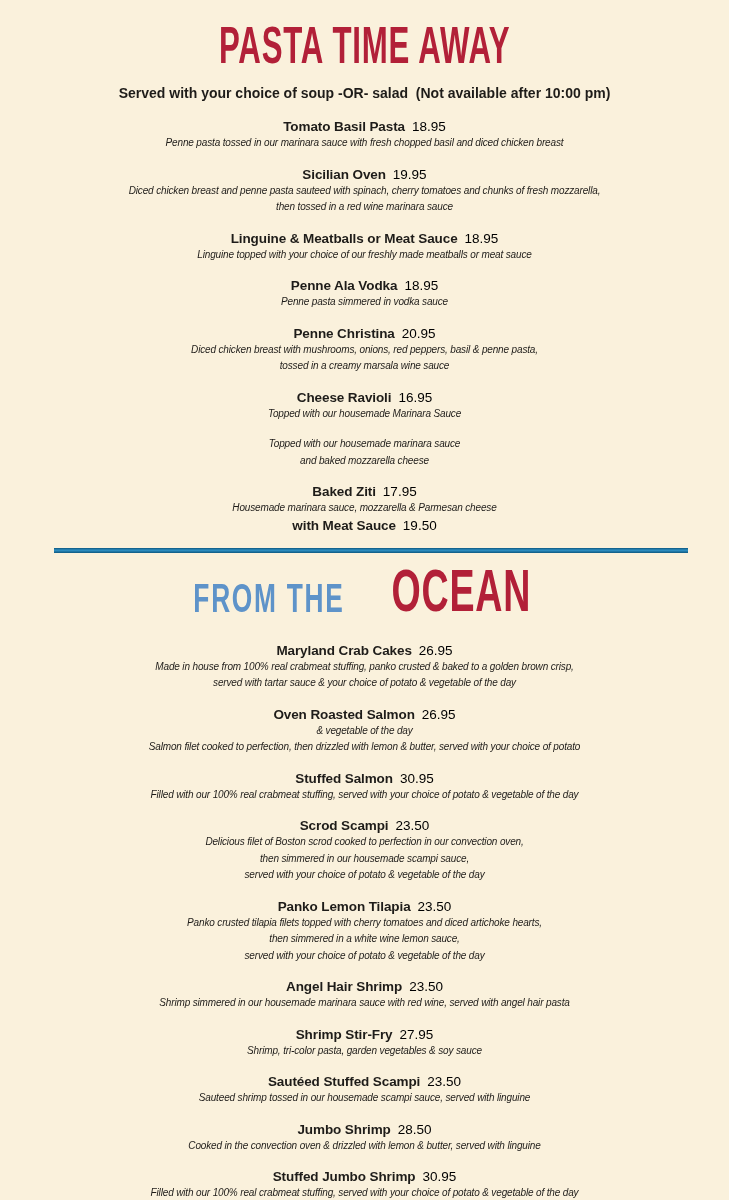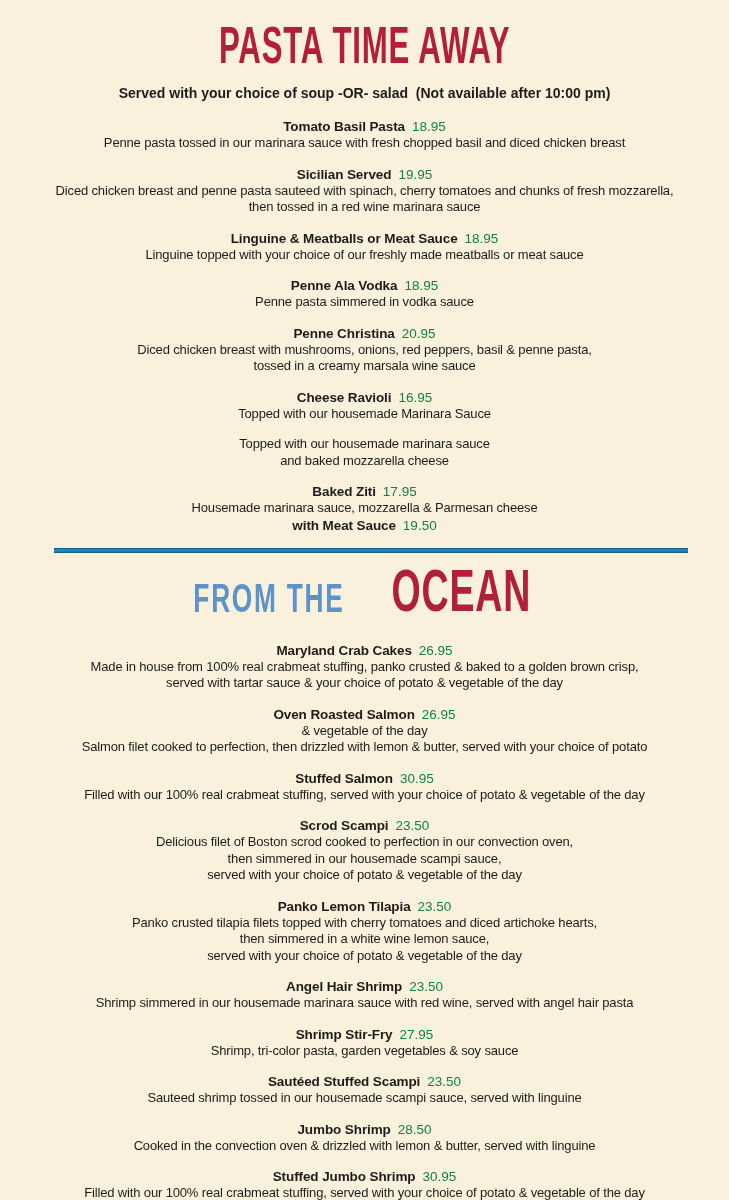--- a/index.html
+++ b/index.html
@@ -46,22 +46,22 @@
     text-align: center;
     font-size: 14px;
     font-weight: 700;
     white-space: pre-wrap;
   }
 
   .items { margin-top: 17px; }
   .menu-item { text-align: center; margin-bottom: 14px; }
   .item-name-line { font-size: 13.5px; line-height: 17px; }
   .item-name { font-weight: 700; letter-spacing: -0.1px; }
-  .item-price { font-weight: 400; margin-left: 7px; color: #15803d; }
-  .item-desc { font-size: 13px; letter-spacing: -0.15px; }
+  .item-price { font-weight: 400; margin-left: 7px; color: #000000; }
+  .item-desc { font-size: 10px; letter-spacing: -0.15px; font-style: italic; }
   .item-desc-line { line-height: 16.5px; }
 
   .divider {
     height: 5px;
     margin: 12px 41px 10px 54px;
     background: linear-gradient(to bottom, var(--div-edge), #2E90C4 45%, var(--div-edge));
   }
 
   .menu-section.ocean .section-title { padding-top: 10px; padding-bottom: 12px; }
   .menu-section.ocean .items { margin-top: 10px; }
@@ -75,21 +75,21 @@
     <h1 class="section-title"><span class="deco c-red t-lg">PASTA TIME AWAY</span></h1>
     <p class="section-subtitle">Served with your choice of soup -OR- salad  (Not available after 10:00 pm)</p>
     <div class="items">
         <div class="menu-item">
           <div class="item-name-line"><span class="item-name">Tomato Basil Pasta</span><span class="item-price">18.95</span></div>
           <div class="item-desc">
             <div class="item-desc-line">Penne pasta tossed in our marinara sauce with fresh chopped basil and diced chicken breast</div>
           </div>
         </div>
         <div class="menu-item">
-          <div class="item-name-line"><span class="item-name">Sicilian Served</span><span class="item-price">19.95</span></div>
+          <div class="item-name-line"><span class="item-name">Sicilian Oven</span><span class="item-price">19.95</span></div>
           <div class="item-desc">
             <div class="item-desc-line">Diced chicken breast and penne pasta sauteed with spinach, cherry tomatoes and chunks of fresh mozzarella,</div>
             <div class="item-desc-line">then tossed in a red wine marinara sauce</div>
           </div>
         </div>
         <div class="menu-item">
           <div class="item-name-line"><span class="item-name">Linguine &amp; Meatballs or Meat Sauce</span><span class="item-price">18.95</span></div>
           <div class="item-desc">
             <div class="item-desc-line">Linguine topped with your choice of our freshly made meatballs or meat sauce</div>
           </div>

